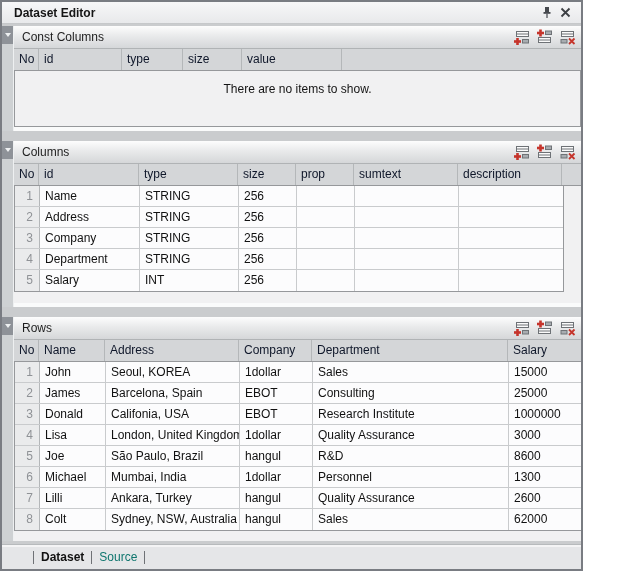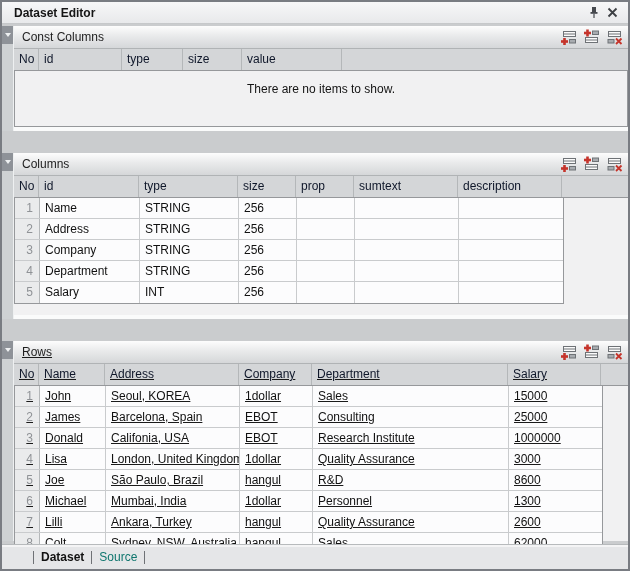--- a/index.html
+++ b/index.html
@@ -1,30 +1,30 @@
 <!DOCTYPE html>
 <html><head>
 <meta charset="utf-8">
 <style>
   html,body{margin:0;padding:0;background:#fff;}
   .window{
-    width:630px;height:571px;box-sizing:border-box;border:2px solid #797c82;
+    width:583px;height:571px;box-sizing:border-box;border:2px solid #797c82;
     background:#caccce;display:flex;flex-direction:column;
     font-family:"Liberation Sans",sans-serif;font-size:12px;color:#1a1a1a;
     overflow:hidden;
   }
   
   .titlebar{flex:0 0 21px;height:21px;background:linear-gradient(#f7f7f8,#e8e9eb);
     border-bottom:1px solid #c6c8ca;display:flex;align-items:center;padding:0 7px 0 12px;}
   .titlebar .title{flex:1;font-weight:bold;color:#151515;}
   .tb-btn{width:18px;height:16px;display:flex;align-items:center;justify-content:center;cursor:default;}
   
   .sections{flex:1;display:flex;flex-direction:column;padding-top:2px;background:#caccce;min-height:0;}
-  .section{display:flex;margin-bottom:22px;min-height:0;}
-  .section.grow{flex:1;margin-bottom:3px;text-decoration:underline;}
+  .section{display:flex;margin-bottom:10px;min-height:0;}
+  .section.grow{flex:1;margin-bottom:3px;}
   .gutter{flex:0 0 11px;width:11px;background:#ced1d3;border-right:1px solid #eef0f1;display:flex;flex-direction:column;}
   .collapse-btn{height:18px;margin:0 0 0 0;background:#8e9298;display:flex;align-items:center;justify-content:center;}
   .tri{width:0;height:0;border-left:3.5px solid transparent;border-right:3.5px solid transparent;border-top:4.5px solid #eef0f1;}
   .sec-main{flex:1;display:flex;flex-direction:column;min-width:0;}
   .sec-header{flex:0 0 22px;height:22px;background:linear-gradient(#fdfdfd,#e9eaeb 45%,#d5d7d9);
     border-bottom:1px solid #b0b3b5;display:flex;align-items:center;padding:0 5px 0 8px;}
   .sec-title{flex:1;color:#1e1e1e;}
   .sec-icons{display:flex;gap:6px;align-items:center;}
   .icon-btn{width:17px;height:16px;display:flex;align-items:center;justify-content:center;cursor:default;}
   

